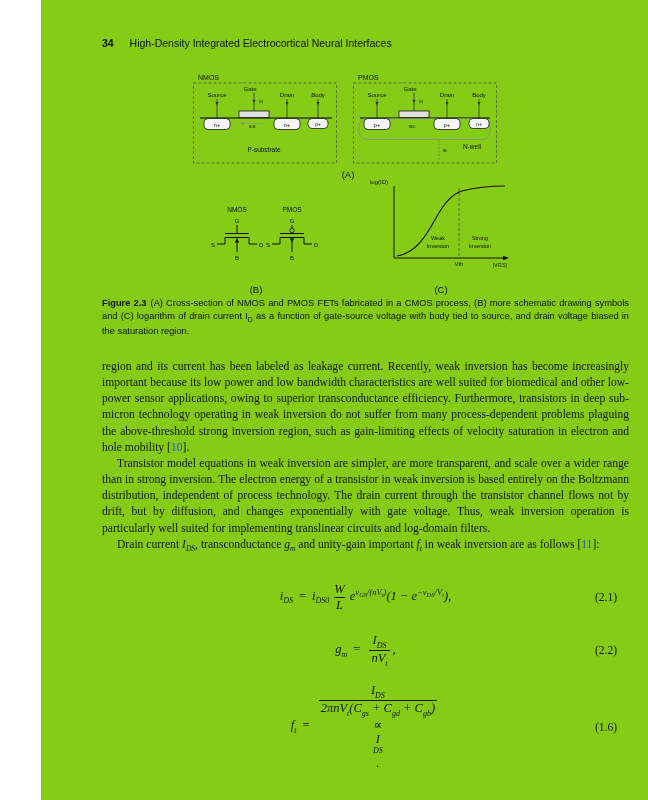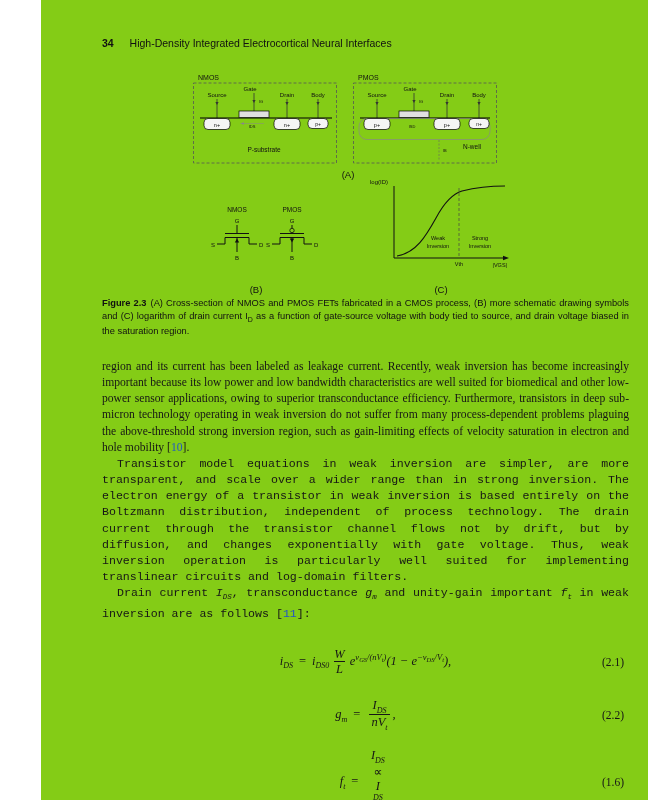--- a/index.html
+++ b/index.html
@@ -18,38 +18,38 @@
                  font-family:"Liberation Sans", sans-serif; font-size:9.5px; color:#111; }
 
   .caption { position:absolute; top:297px; left:61px; width:527px;
              font-family:"Liberation Sans", sans-serif; font-size:9.3px;
              line-height:1.42; text-align:justify; color:#111; }
   .caption b { font-weight:bold; margin-right:4px; }
   .caption sub { font-size:7px; }
 
   .content { position:absolute; top:359px; left:61px; width:527px;
              font-size:11.6px; line-height:16.15px; text-align:justify; }
-  .content p.indent { text-indent:15px;font-family:Liberation Mono, monospace; }
+  .content p.indent { text-indent:15px; }
   .ref { color:#2356c7; }
   .mvar { font-style:italic; }
   .content sub { font-size:7.5px; font-style:italic; }
 
   .eq-row { position:relative; display:flex; justify-content:center;
             align-items:center; min-height:40px; margin-top:13px; }
   .eq-row.first { margin-top:20px;justify-content:center; }
   .eq { font-size:12.5px; font-style:italic; white-space:nowrap; }
   .eq sub { font-size:8px; }
   .eq .op { font-style:normal; margin:0 6px; }
   .frac { display:inline-flex; flex-direction:column; align-items:center;
           vertical-align:middle; margin:0 3px; line-height:1.15; }
   .frac .den { border-top:1px solid #161616; padding:0 2px; }
   .frac .num { padding:0 2px; }
   .sup { font-size:8.5px; vertical-align:0.55em; font-style:italic; }
   .sup .ss { font-size:6.5px; vertical-align:-0.3em; }
-  .eq-num { position:absolute; right:5px; top:50%; transform:translateY(-50%);
+  .eq-num { position:absolute; right:12px; top:50%; transform:translateY(-50%);
             font-size:11.5px; font-style:normal; }
 </style>
 </head>
 <body>
 
 <div class="page">
 
   <div class="header">
     <span class="pagenum">34</span>
     <span>High-Density Integrated Electrocortical Neural Interfaces</span>
@@ -207,20 +207,21 @@
       <div class="eq"><span>g</span><sub>m</sub><span class="op">=</span><span class="frac">
             <span class="num"><span>I</span><sub>DS</sub></span>
             <span class="den"><span>nV</span><sub>t</sub></span>
           </span><span>,</span></div>
       <div class="eq-num">(2.2)</div>
     </div>
 
     <div class="eq-row">
       <div class="eq"><span>f</span><sub>t</sub><span class="op">=</span><span class="frac">
             <span class="num"><span>I</span><sub>DS</sub></span>
+            <span class="den"><span>2πnV</span><sub>t</sub><span>(C</span><sub>gs</sub><span> + C</span><sub>gd</sub><span> + C</span><sub>gb</sub><span>)</span></span>
             <span class="op">∝</span>
             <span>I</span>
             <sub>DS</sub>
             <span>.</span>
           </span></div>
       <div class="eq-num">(1.6)</div>
     </div>
 
   </div>
 </div>

